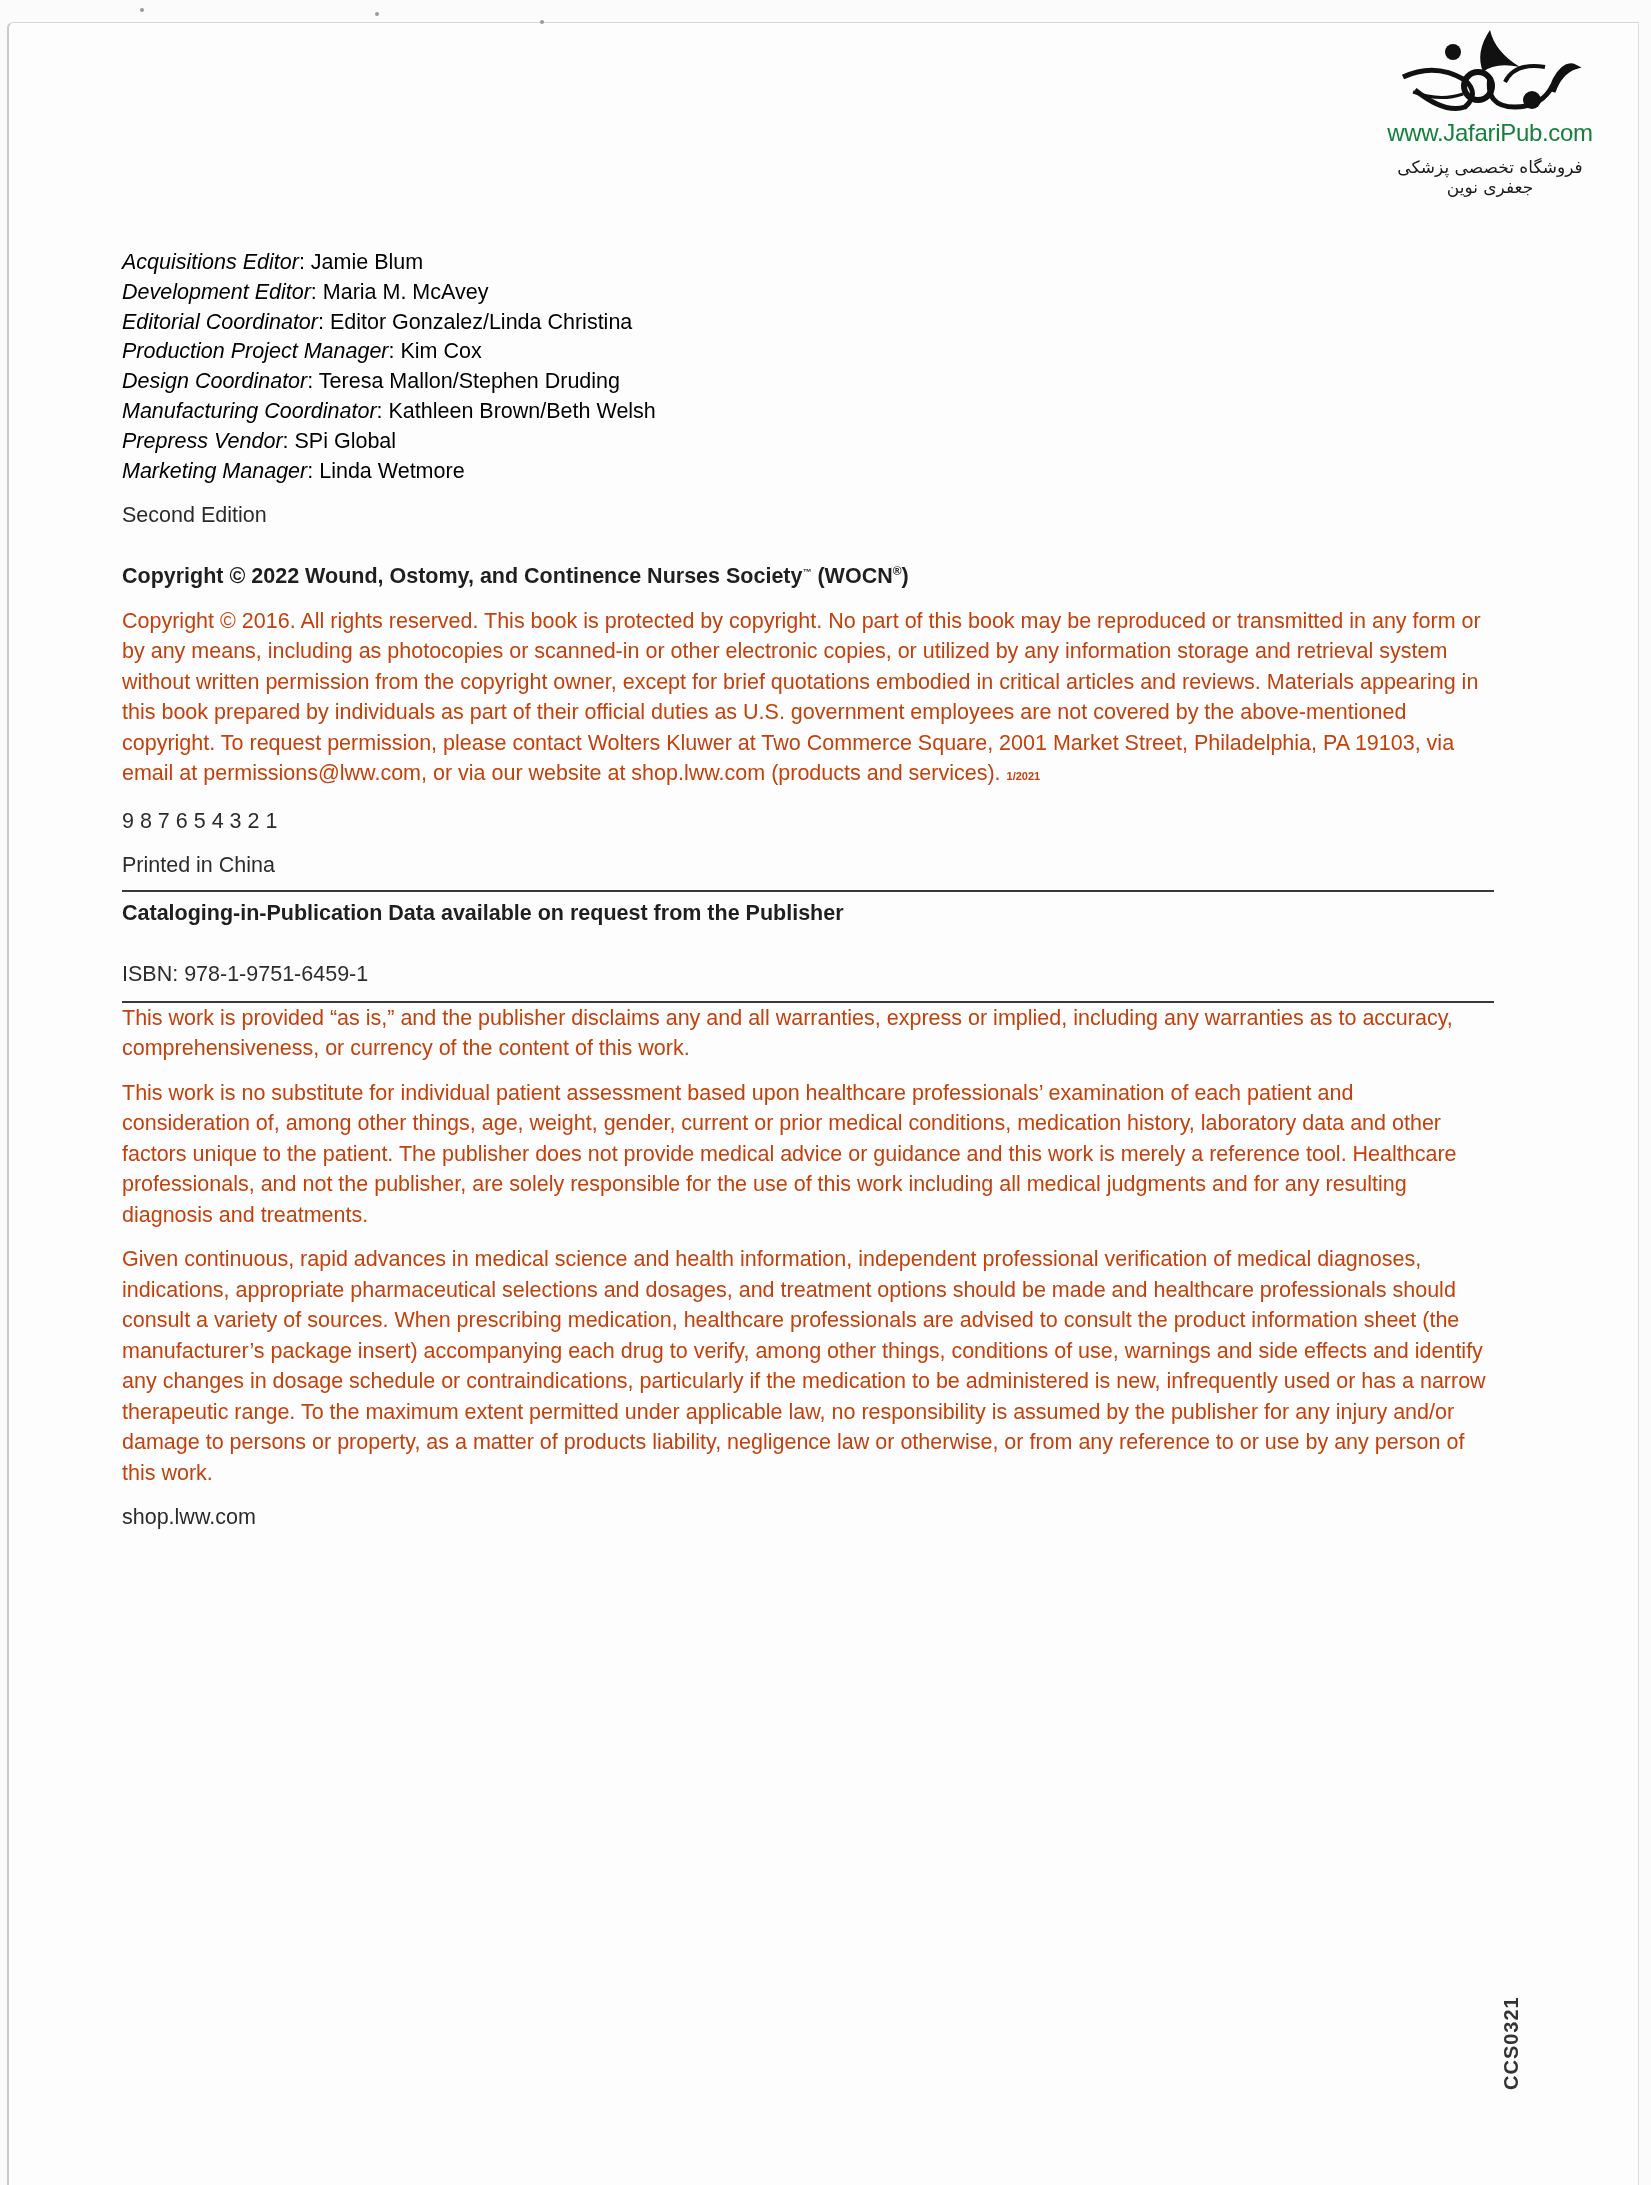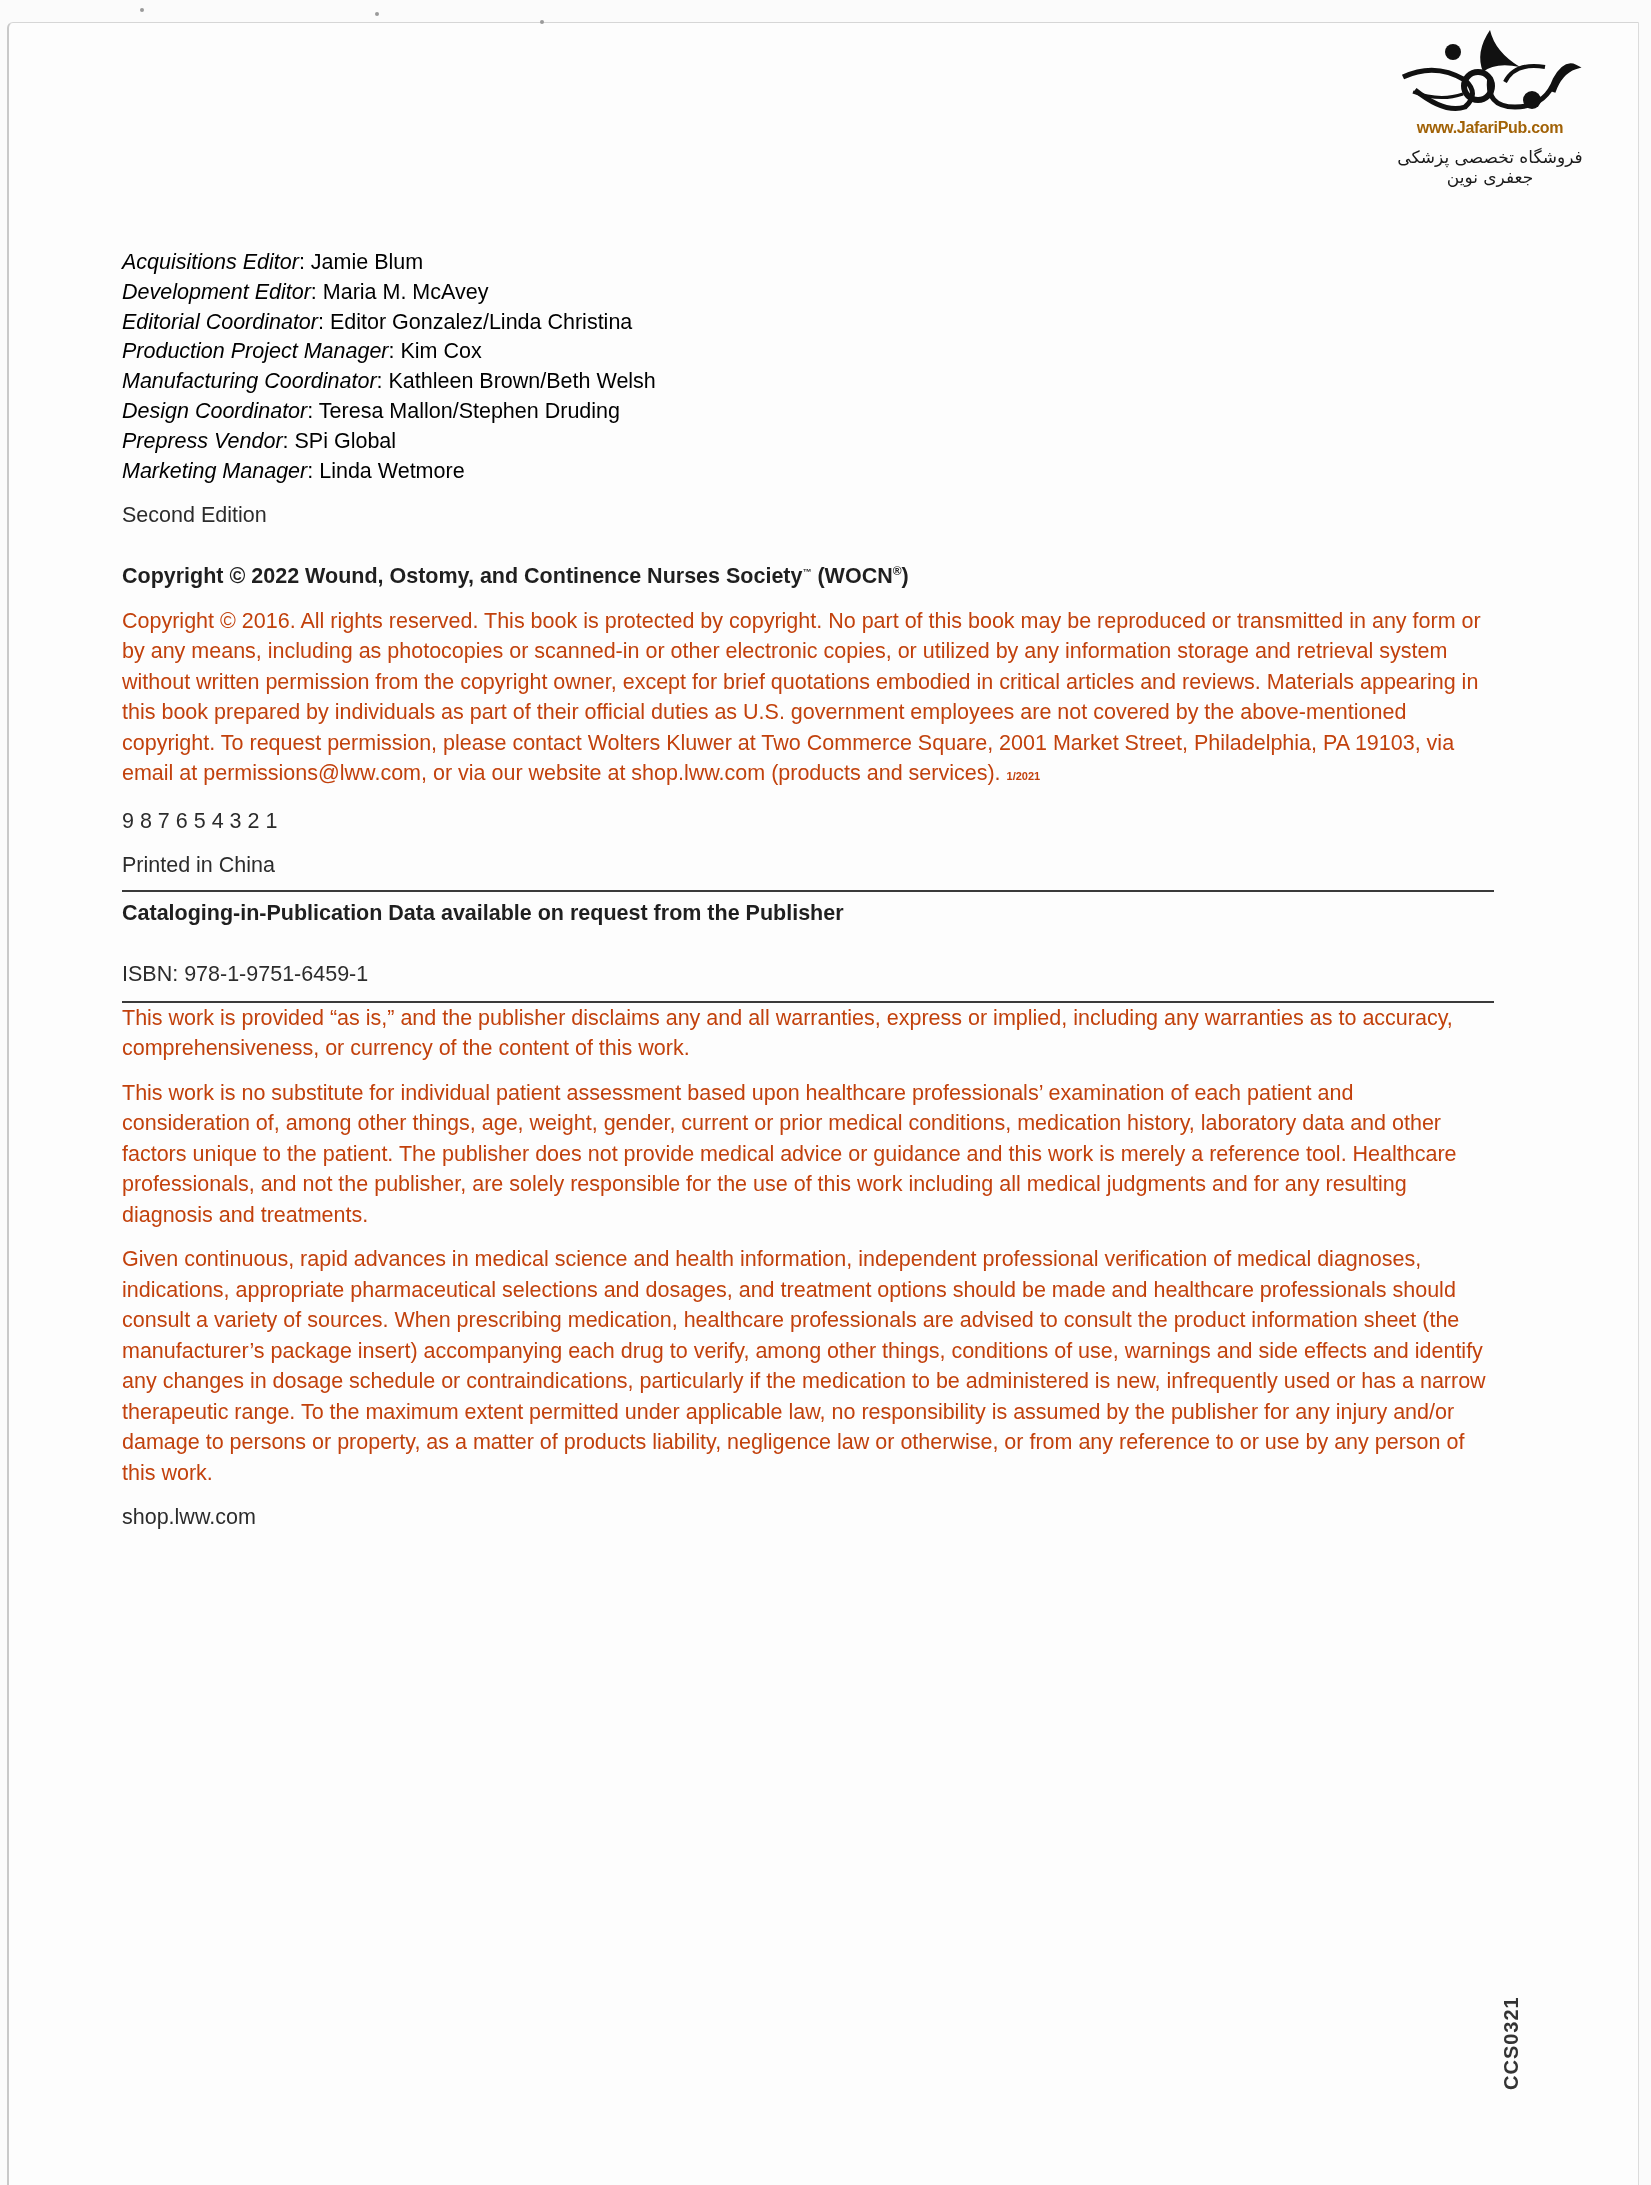--- a/index.html
+++ b/index.html
@@ -19,21 +19,21 @@
   .ghost-title {
     position: absolute; left: 300px; top: 130px; width: 1000px; height: 40px;
     color: #f0f0f0; font-size: 44px; font-weight: bold; letter-spacing: 3px;
     white-space: nowrap; overflow: hidden;
   }
   .logo {
     position: absolute; left: 1370px; top: 22px; width: 240px; height: 155px;
     text-align: center;
   }
   .logo svg { display: block; margin: 0 auto; }
-  .logo-url { font-size: 16px; color: #a16207; margin-top: 2px; letter-spacing: -0.3px; font-weight: bold; }
+  .logo-url { font-size: 24px; color: #15803d; margin-top: 2px; letter-spacing: -0.3px; }
   .logo-fa { font-size: 17px; color: #1a1a1a; margin-top: 10px; direction: rtl; font-family: "DejaVu Sans", sans-serif; }
 
   .content { position: absolute; left: 122px; top: 248px; width: 1370px; }
   .credits { font-size: 21.5px; line-height: 29.8px; color: #000000; }
   .credits .role { font-style: italic; }
   .block { font-size: 21.5px; line-height: 30px; color: #2c2c2c; }
   .bold { font-weight: bold; color: #1f1f1f; }
   .para { font-size: 21.5px; line-height: 30.5px; color: #c2410c; width: 1365px; }
   .tiny { font-size: 11px; font-weight: bold; }
   sup.tm { font-size: 9px; vertical-align: super; }
@@ -72,22 +72,22 @@
   <div class="logo-fa">فروشگاه تخصصی پزشکی جعفری نوین</div>
 </div>
 
 <div class="content">
 
   <div class="credits">
     <div><span class="role">Acquisitions Editor</span>: <span>Jamie Blum</span></div>
     <div><span class="role">Development Editor</span>: <span>Maria M. McAvey</span></div>
     <div><span class="role">Editorial Coordinator</span>: <span>Editor Gonzalez/Linda Christina</span></div>
     <div><span class="role">Production Project Manager</span>: <span>Kim Cox</span></div>
+    <div><span class="role">Design Coordinator</span>: <span>Teresa Mallon/Stephen Druding</span></div>
     <div><span class="role">Manufacturing Coordinator</span>: <span>Kathleen Brown/Beth Welsh</span></div>
-    <div><span class="role">Design Coordinator</span>: <span>Teresa Mallon/Stephen Druding</span></div>
     <div><span class="role">Prepress Vendor</span>: <span>SPi Global</span></div>
     <div><span class="role">Marketing Manager</span>: <span>Linda Wetmore</span></div>
   </div>
 
   <div class="block" style="margin-top:14px">Second Edition</div>
 
   <div class="block bold" style="margin-top:26px"><span>Copyright © 2022 Wound, Ostomy, and Continence Nurses Society</span><sup class="tm">™</sup><span> (WOCN</span><sup class="reg">®</sup><span>)</span></div>
 
   <div class="para" style="margin-top:14px"><span>Copyright © 2016. All rights reserved. This book is protected by copyright. No part of this book may be reproduced or transmitted in any form or by any means, including as photocopies or scanned-in or other electronic copies, or utilized by any information storage and retrieval system without written permission from the copyright owner, except for brief quotations embodied in critical articles and reviews. Materials appearing in this book prepared by individuals as part of their official duties as U.S. government employees are not covered by the above-mentioned copyright. To request permission, please contact Wolters Kluwer at Two Commerce Square, 2001 Market Street, Philadelphia, PA 19103, via email at permissions@lww.com, or via our website at shop.lww.com (products and services).</span> <span class="tiny">1/2021</span></div>
 

